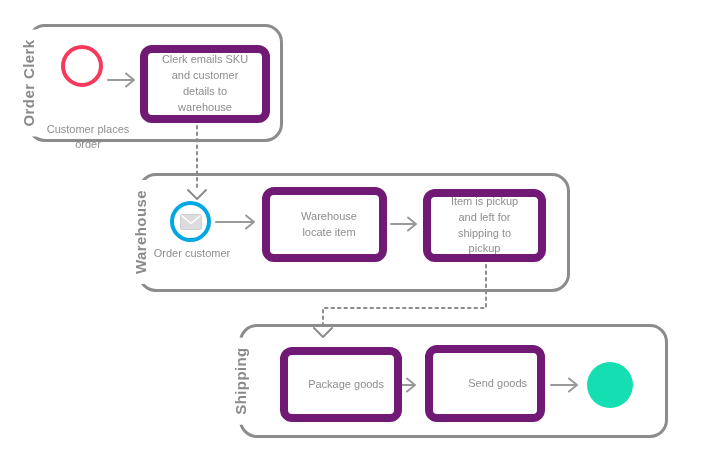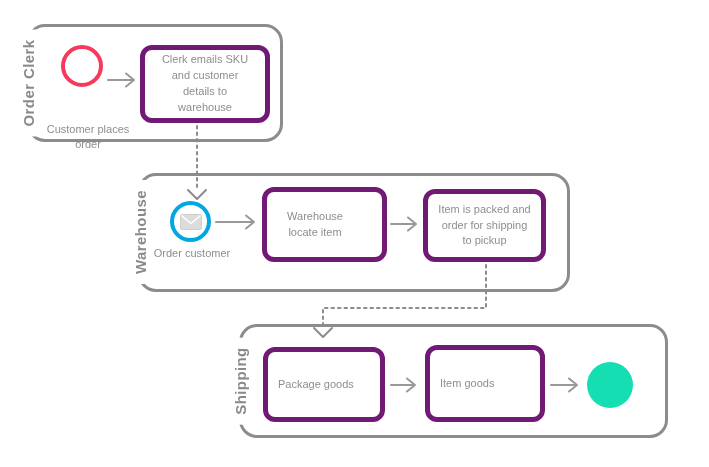--- a/index.html
+++ b/index.html
@@ -29,36 +29,36 @@
     font-size:15px;
     font-weight:600;
     letter-spacing:.4px;
     padding:2px 10px;
     white-space:nowrap;
     z-index:4;
   }
   
   .task{
     position:absolute;
-    border:5px solid #701a75;
+    border:8px solid #701a75;
     border-radius:12px;
     background:#ffffff;
     box-sizing:border-box;
-    display:flex;align-items:center;justify-content:flex-start;
+    display:flex;align-items:center;justify-content:flex-end;
     text-align:center;
     color:#8E8E8E;
     font-size:11px;
     line-height:1.45;
     padding:4px 10px;
     z-index:5;
   }
   .task-clerk-emails{left:140px;top:45px;width:130px;height:78px;}
   .task-locate-item{left:262px;top:187px;width:125px;height:75px;padding-left:8px;}
   .task-item-packed{left:423px;top:189px;width:123px;height:73px;}
-  .task-package-goods{left:263px;top:347px;width:122px;height:75px;}
+  .task-package-goods{left:280px;top:347px;width:122px;height:75px;}
   .task-send-goods{left:425px;top:345px;width:120px;height:77px;}
   
   .event-circle{
     position:absolute;border-radius:50%;background:#ffffff;
     box-sizing:border-box;z-index:5;
     display:flex;align-items:center;justify-content:center;
   }
   .start-event{left:61px;top:45px;width:42px;height:42px;border:4px solid #F7395C;}
   .message-event{left:170px;top:201px;width:41px;height:41px;border:4px solid #00A7E3;}
   .end-event{left:587px;top:362px;width:46px;height:46px;background:#14DEB2;border:none;}
@@ -138,24 +138,24 @@
     <svg width="22" height="16" viewBox="0 0 22 16">
       <rect x="0.5" y="0.5" width="21" height="15" rx="1.5" fill="#DCDCDC" stroke="#CFCFCF" stroke-width="1"></rect>
       <path d="M1.5,1.5 L11,9.5 L20.5,1.5" fill="none" stroke="#ffffff" stroke-width="1.6"></path>
     </svg>
   </div>
   <div class="event-label label-message">Order customer</div>
   <div class="task task-locate-item">
     <span style="display:block;max-width:80px;">Warehouse locate item</span>
   </div>
   <div class="task task-item-packed">
-    <span style="display:block;max-width:104px;">Item is packed and order for shipping to pickup</span>
+    <span style="display:block;max-width:104px;">Item is pickup and left for shipping to pickup</span>
   </div>
 
   <div class="task task-package-goods">
     <span>Package goods</span>
   </div>
   <div class="task task-send-goods">
-    <span>Item goods</span>
+    <span>Send goods</span>
   </div>
   <div class="event-circle end-event"></div>
 
 </div>
 
 </body></html>

